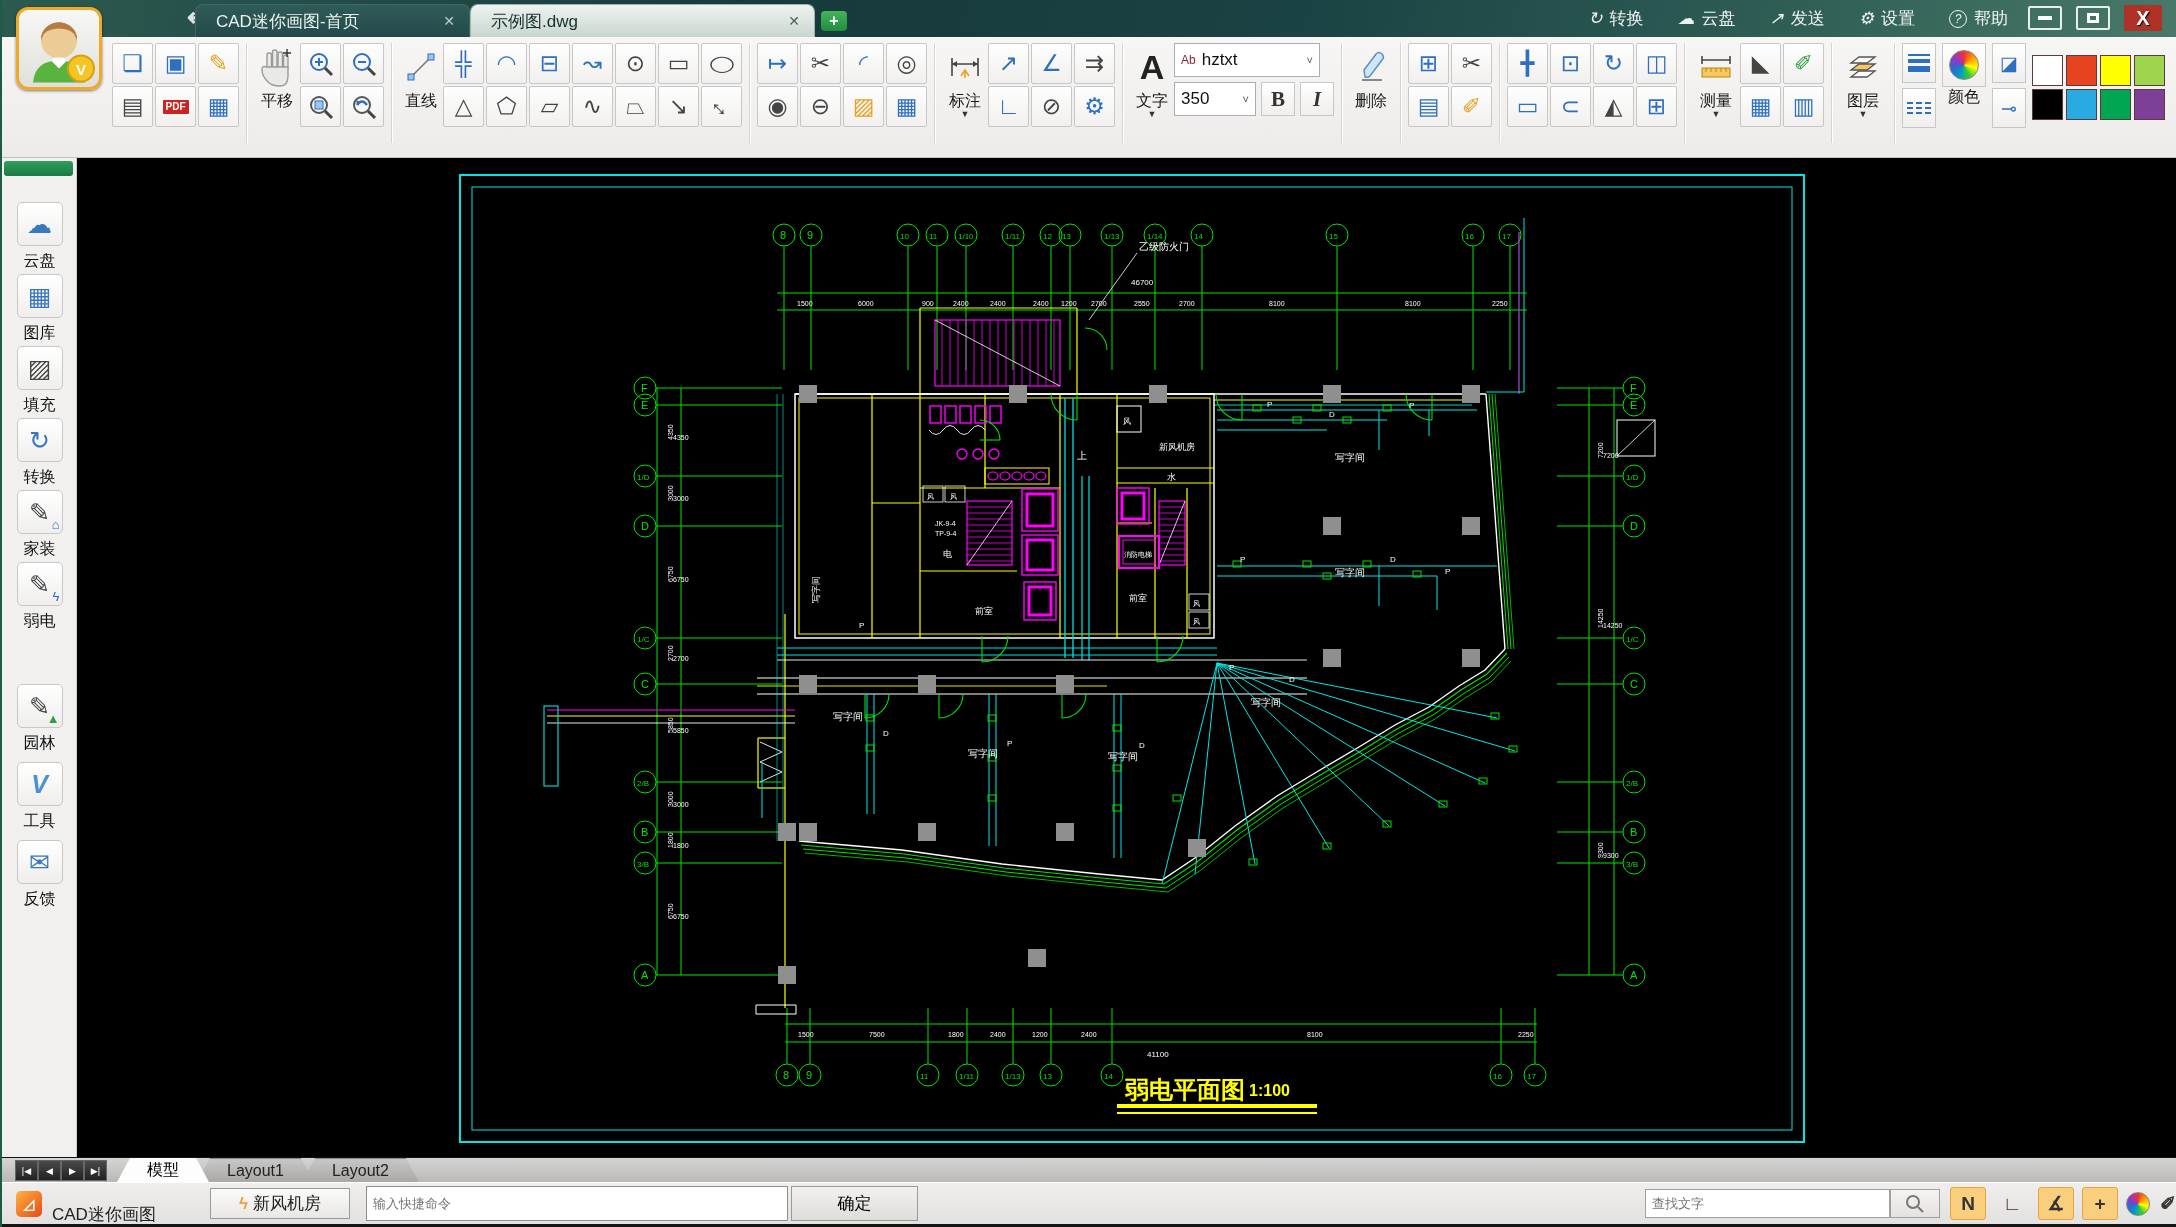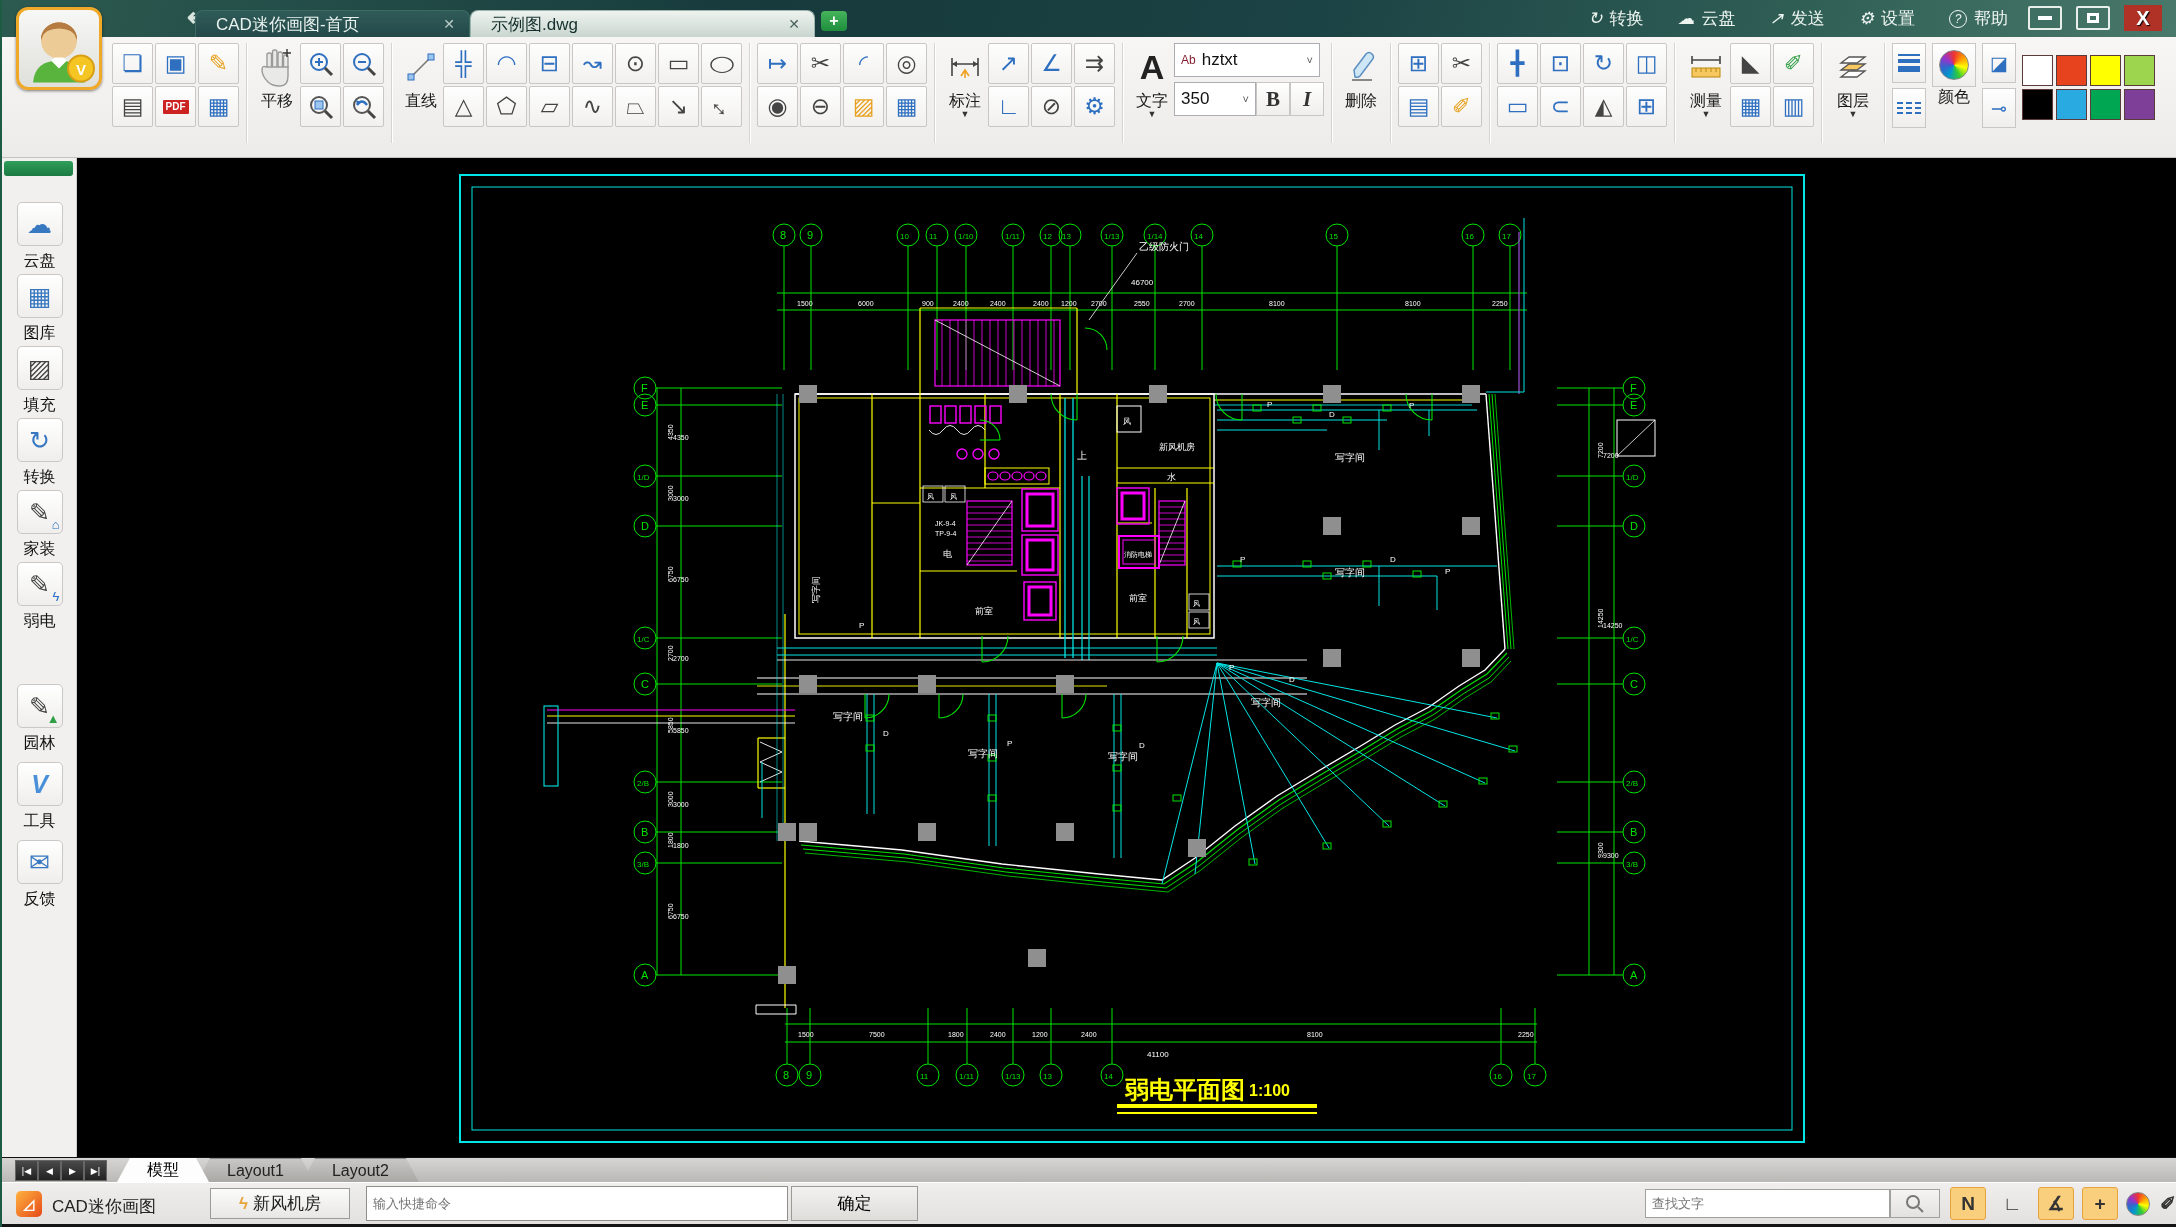--- a/index.html
+++ b/index.html
@@ -10,21 +10,21 @@
 
   
   #titlebar { position:absolute; left:0; top:0; width:2176px; height:37px;
     background:linear-gradient(105deg,#2c5a50 0%,#173a3c 35%,#1b4244 60%,#2f5e55 82%,#49796a 100%); }
   #avatar { position:absolute; left:14px; top:7px; width:86px; height:83px; z-index:30;
     border:3px solid #f0a828; border-radius:12px; background:linear-gradient(#f7f7f5,#dfdfdb);
     box-shadow:0 1px 3px rgba(0,0,0,.5); }
   #avatar svg { width:100%; height:100%; }
   .navarr { position:absolute; top:2px; font-size:26px; font-weight:bold; color:#d9e6df; cursor:pointer; }
   #tabs { position:absolute; left:193px; top:4px; height:33px; display:flex; align-items:flex-end; }
-  .ttab { height:27px; display:flex; align-items:center; padding:0 14px 0 20px;
+  .ttab { height:33px; display:flex; align-items:center; padding:0 14px 0 20px;
     border-radius:8px 8px 0 0; font-size:17px; min-width:275px; justify-content:space-between; }
   .ttab.inactive { background:linear-gradient(#2f5b57,#24494a); color:#e9f2ee; border:1px solid #3c6a64; border-bottom:none; }
   .ttab.active { background:linear-gradient(#eef3ef,#c9d6cf); color:#15302c; border:1px solid #9db5ac; border-bottom:none; width:345px; }
   .tclose { font-size:14px; margin-left:24px; opacity:.75; cursor:pointer; }
   #newtab { width:26px; height:20px; margin:0 0 6px 6px; border-radius:4px;
     background:linear-gradient(#45b45b,#1e8e3e); color:#fff; font-size:16px; font-weight:bold;
     display:flex; align-items:center; justify-content:center; cursor:pointer; }
   #topmenu { position:absolute; right:170px; top:0; height:37px; display:flex; gap:34px; align-items:center; }
   .tmitem { color:#eef5f1; font-size:17px; display:flex; gap:7px; align-items:center; cursor:pointer; }
   .tmicon { font-size:17px; }
@@ -100,21 +100,21 @@
     clip-path:polygon(13px 0,calc(100% - 13px) 0,100% 100%,0 100%); margin-left:-12px; cursor:pointer; }
   .mtab.active { background:#fdfdfd; color:#000; z-index:2; }
   .mtab.inactive { background:linear-gradient(#c8c7c5,#a9a8a5); color:#222; border-top:1px solid #888; }
 
   
   #statusbar { position:absolute; left:0; top:1182px; width:2176px; height:42px;
     background:linear-gradient(#efeeec,#e2e1df); border-top:1px solid #fff; }
   #logo { position:absolute; left:14px; top:8px; width:26px; height:26px; border-radius:5px;
     background:linear-gradient(135deg,#ffb340,#e54a18); display:flex; align-items:center;
     justify-content:center; color:#fff; font-size:14px; font-weight:bold; }
-  #appname { position:absolute; left:50px; top:12px; font-size:17px; color:#222; }
+  #appname { position:absolute; left:50px; top:20px; font-size:17px; color:#222; }
   #cmdbtn { position:absolute; left:208px; top:5px; width:140px; height:31px;
     border:1px solid #9a9a98; background:linear-gradient(#fbfbfa,#e8e7e5); font-size:17px;
     color:#222; display:flex; align-items:center; justify-content:center; gap:5px; cursor:pointer; }
   #cmdinput { position:absolute; left:364px; top:3px; width:422px; height:35px;
     border:1px solid #8e8e8c; background:#fff; font-size:13px; padding:2px 6px;
     font-family:"Liberation Sans",sans-serif; vertical-align:top; }
   #okbtn { position:absolute; left:789px; top:3px; width:127px; height:35px;
     border:1px solid #9a9a98; background:linear-gradient(#f2f1ef,#deddda); font-size:17px; cursor:pointer; }
   #searchbox { position:absolute; left:1643px; top:6px; width:245px; height:29px;
     border:1px solid #a0a09e; background:#fff; font-size:13px; padding:0 6px;
@@ -380,21 +380,21 @@
         </div>
       <span class="tlabel">文字</span>
       <span class="caret">▼</span>
     </div>
     <div style="display:flex;flex-direction:column;gap:5px;flex:none">
       <div class="combo" style="width:146px">
         <i style="font-size:12px;color:#823;font-style:normal">Ab</i>
         <span>hztxt</span>
         <span class="cc">˅</span>
       </div>
-      <div style="display:flex;">
+      <div style="display:flex;gap:5px">
         <div class="combo" style="width:82px">
           <span>350</span>
           <span class="cc">˅</span>
         </div>
         <span class="bibtn" style="font-weight:bold">B</span>
         <span class="bibtn" style="font-style:italic;font-weight:bold">I</span>
       </div>
     </div>
     <div class="vsep"></div>
     <div class="lcol">

